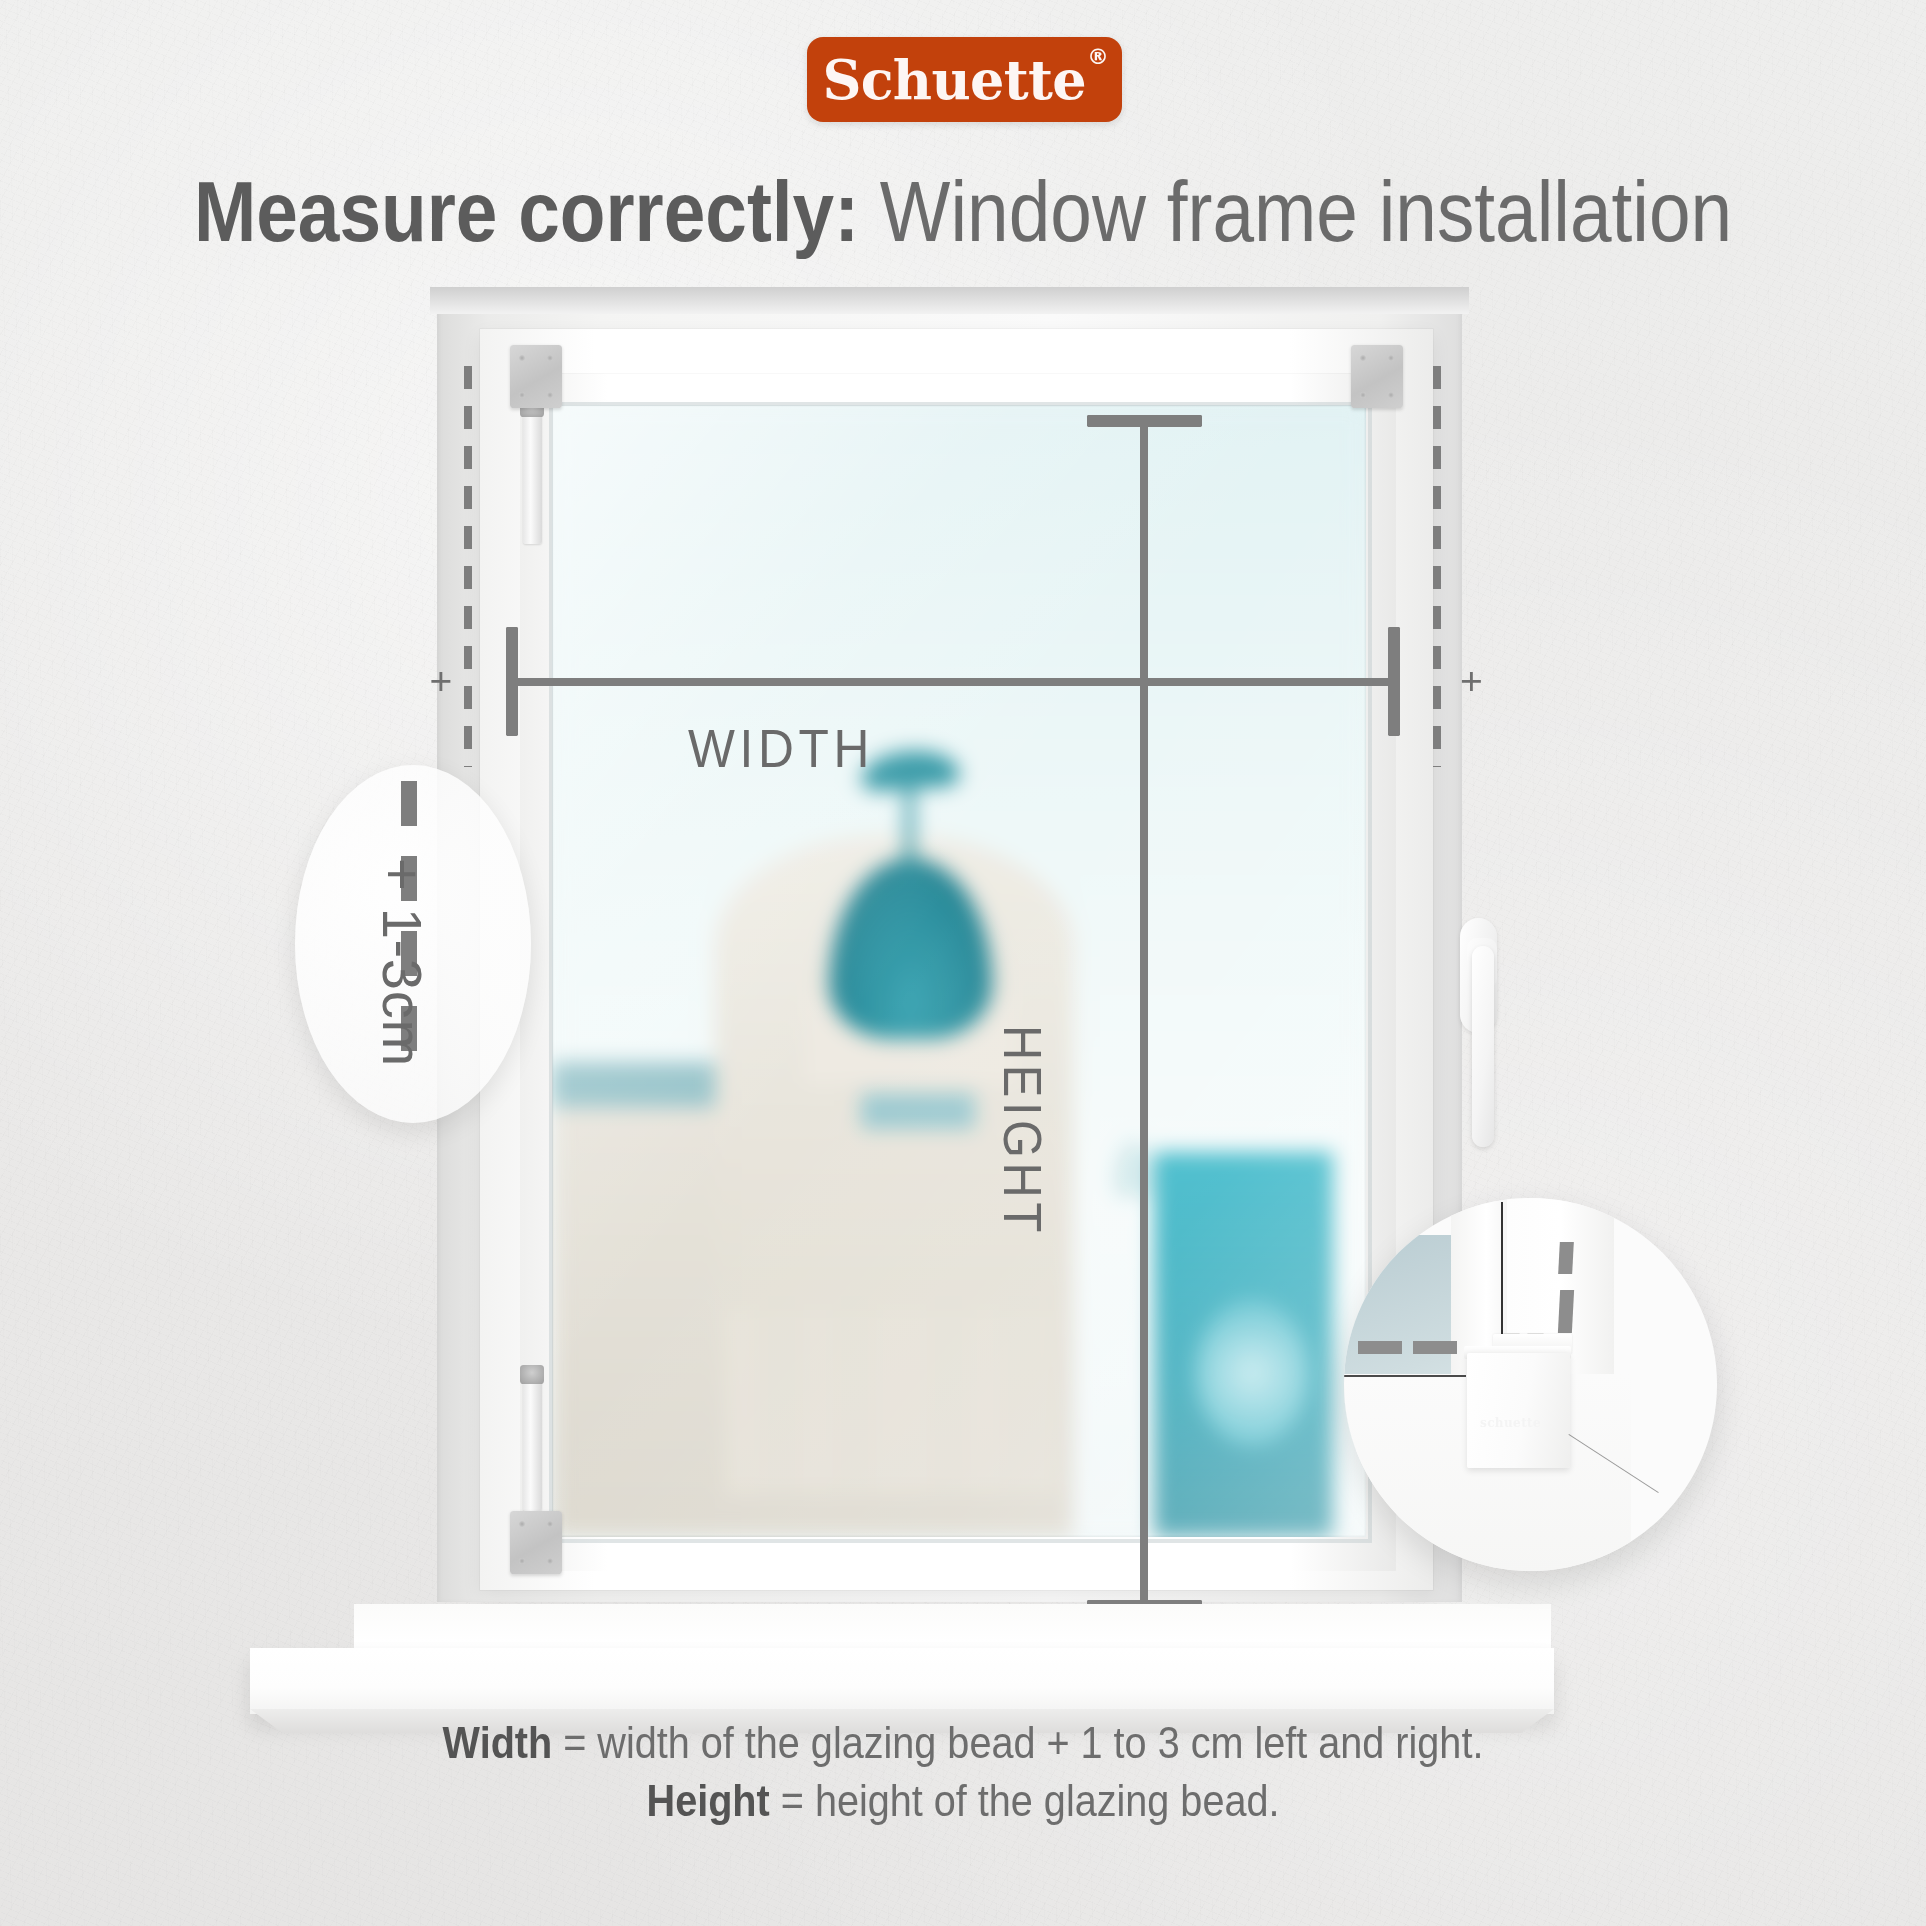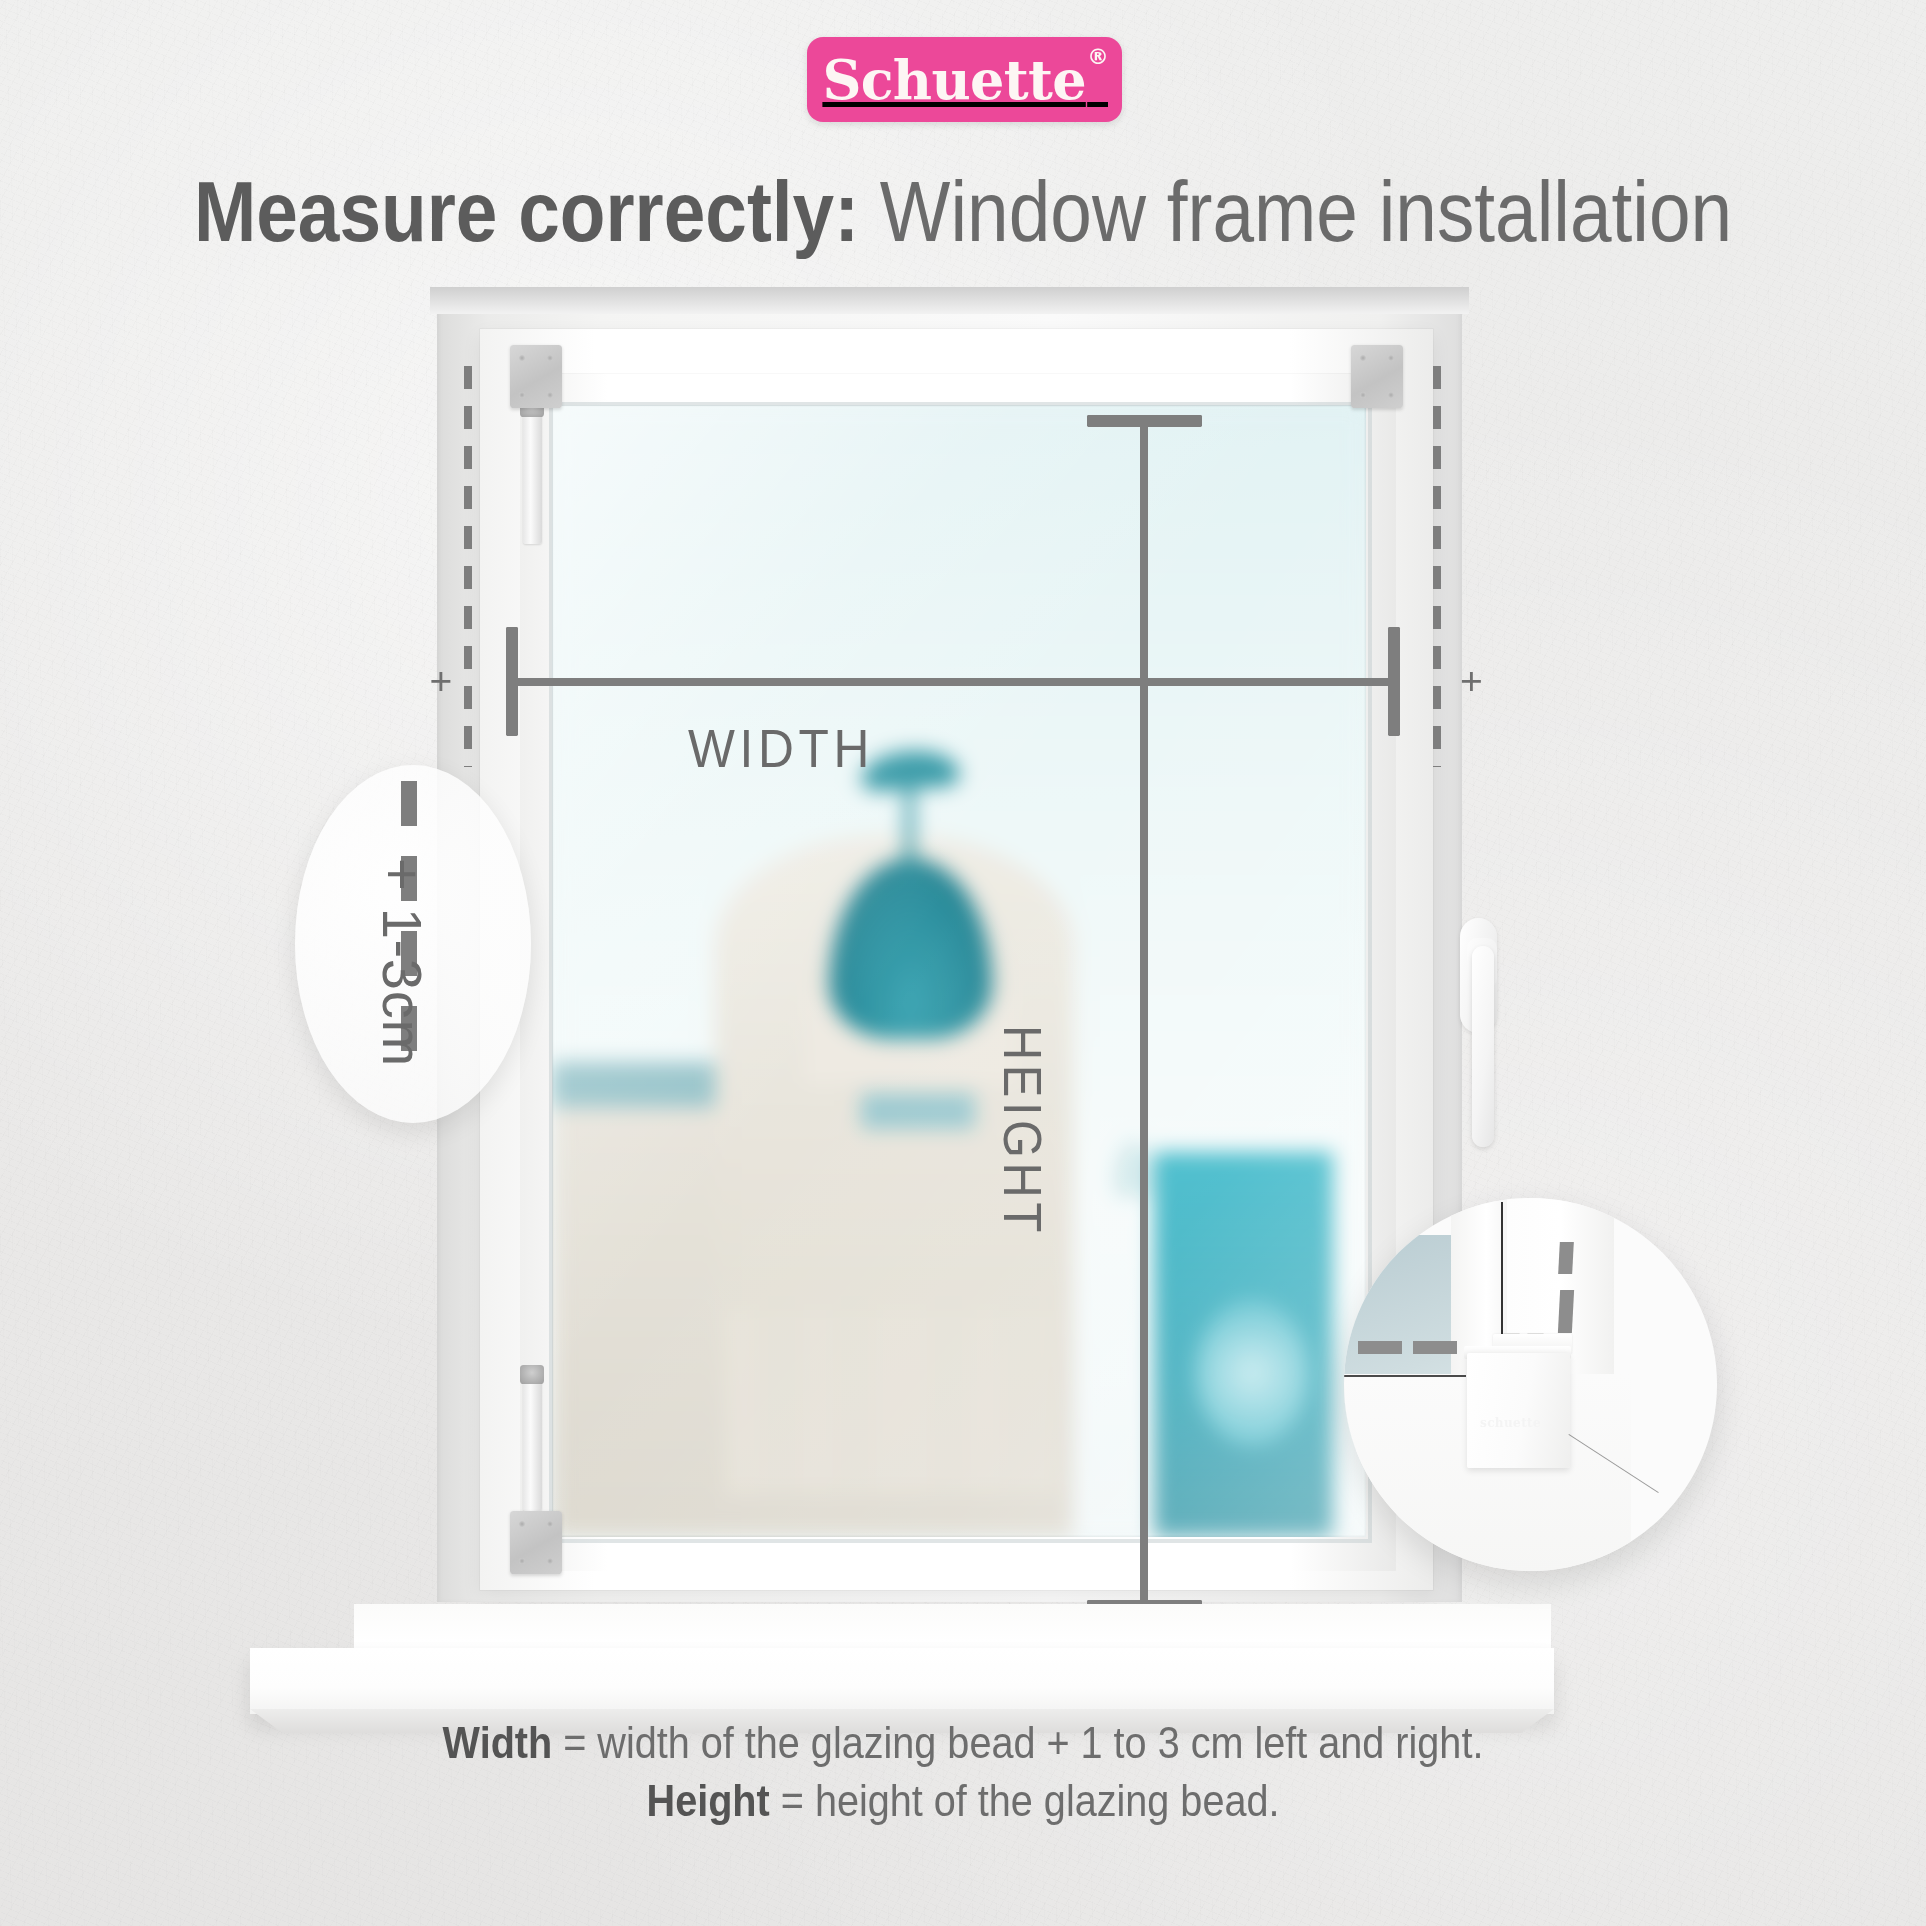--- a/index.html
+++ b/index.html
@@ -288,21 +288,21 @@
     position:absolute;left:13px;top:63px;font-size:12px;color:#f4f4f4;
     font-family:"DejaVu Serif",serif;font-weight:700;letter-spacing:0.4px;
   }
   .mr-leader{position:absolute;left:225px;top:236px;width:107px;height:1.4px;background:#4a4a4a;opacity:.55;transform:rotate(33deg);transform-origin:0 0;}
 </style>
 </head>
 <body>
 
 <div id="wall"></div>
 
-<div id="logo" style="background:#ec4899;text-decoration:underline;">
+<div id="logo" style="background:#c2410c;">
   <span class="wordmark"><span>Schuette</span><span class="reg">®</span></span>
 </div>
 
 <div id="headline">
   <span class="h-strong">Measure correctly:</span><span class="h-light"> Window frame installation</span>
 </div>
 
 <div id="window-scene">
 
   <div class="reveal"></div>

